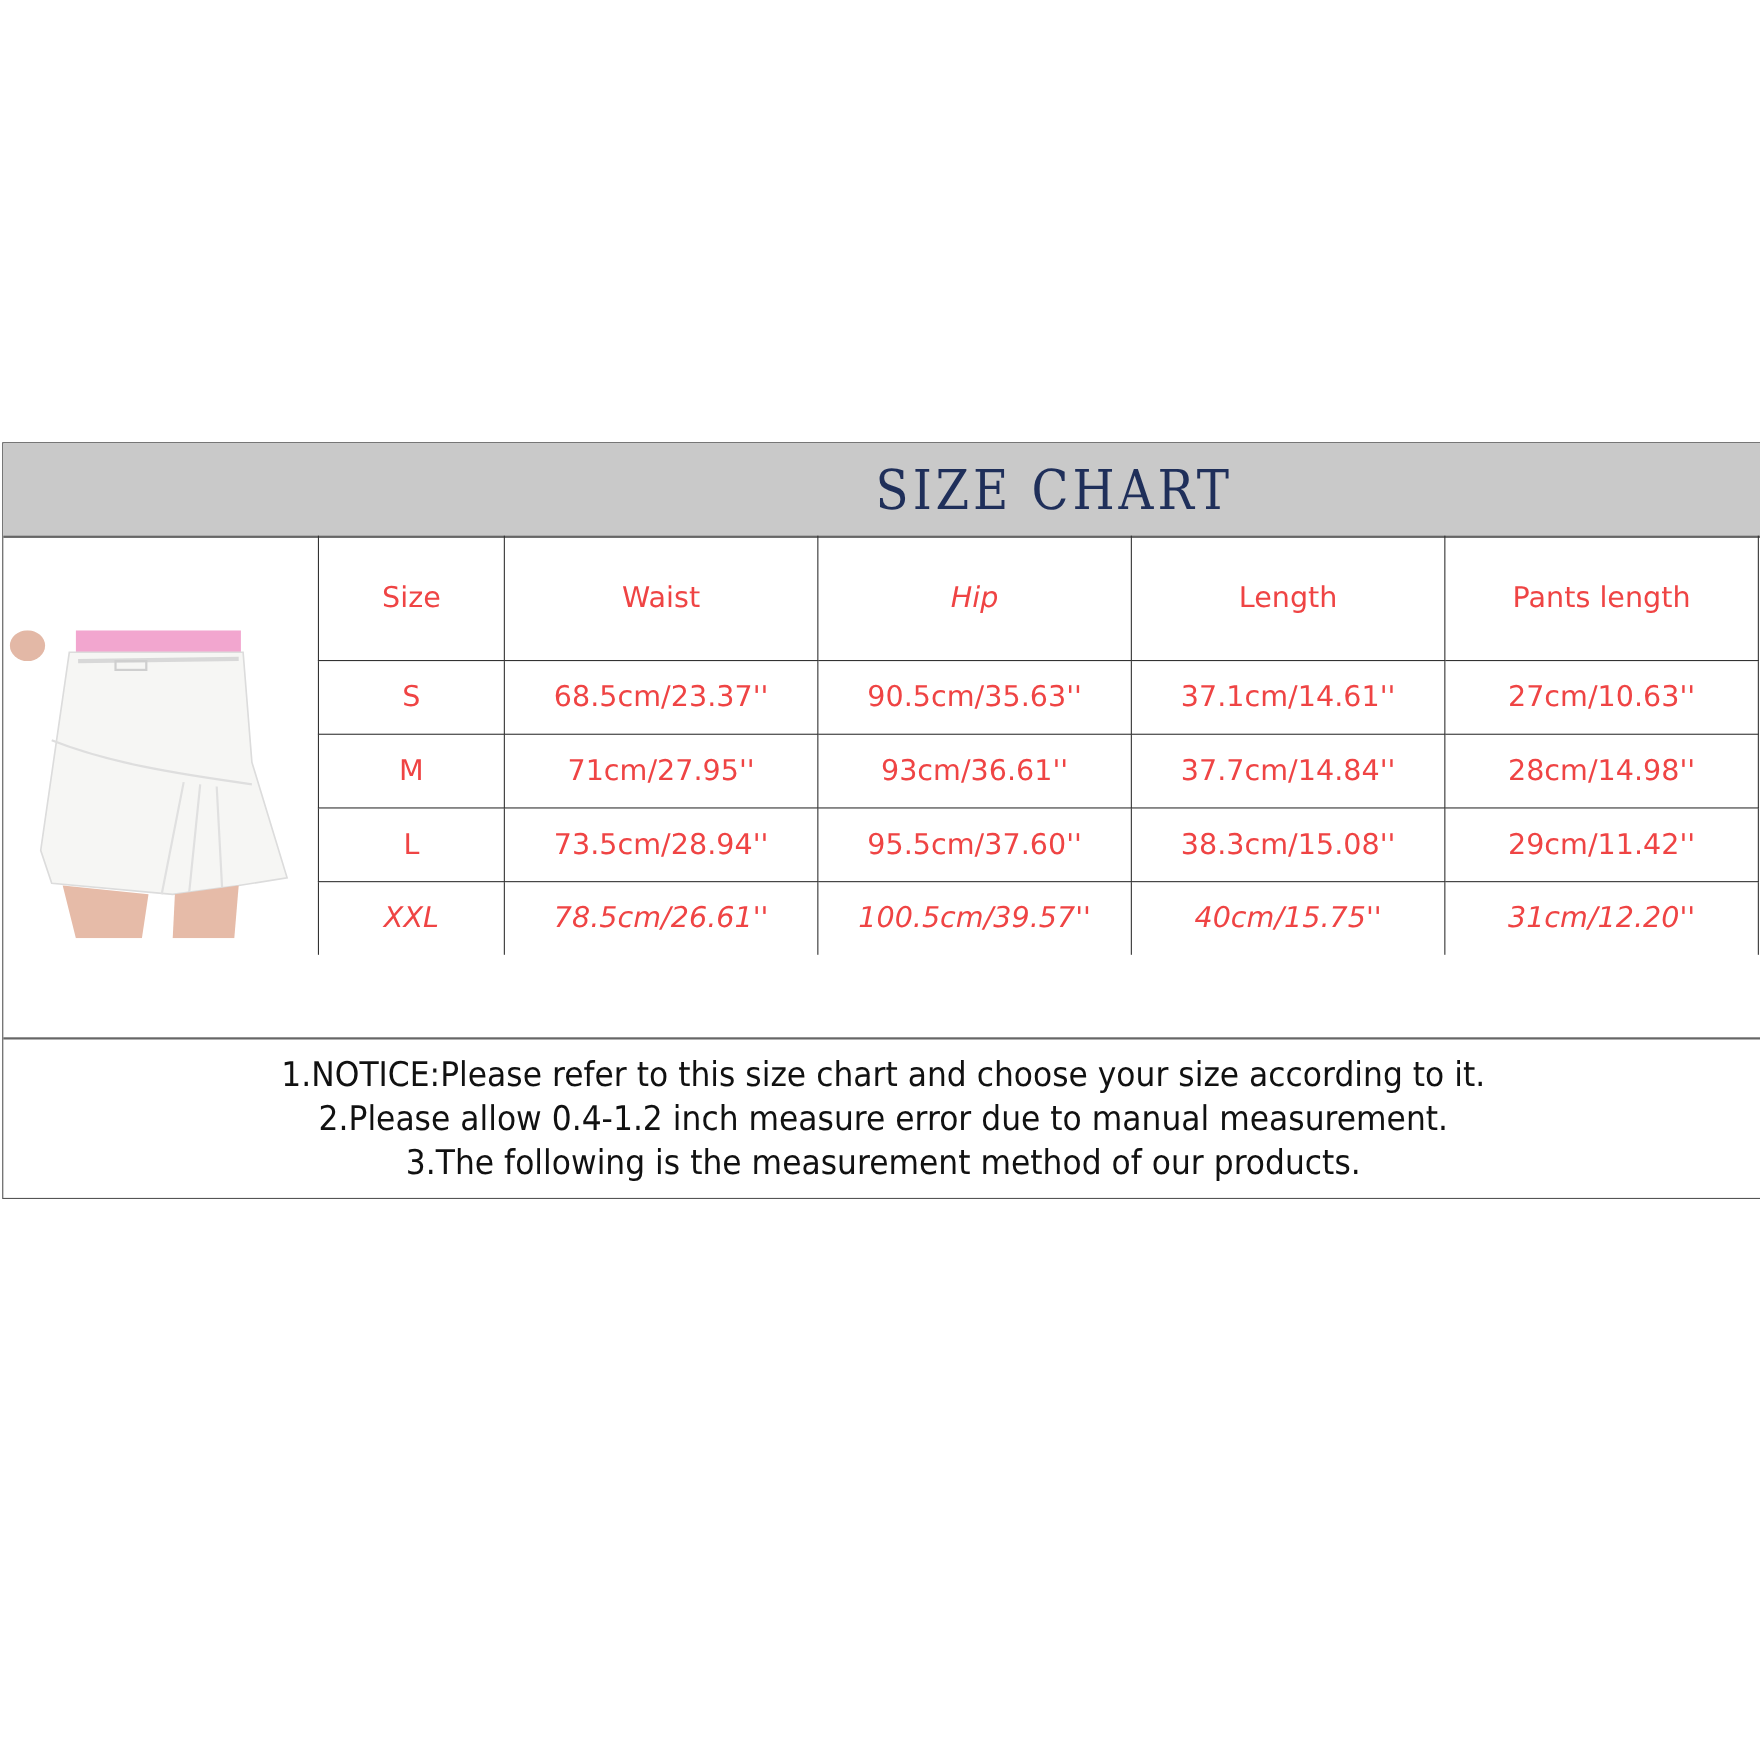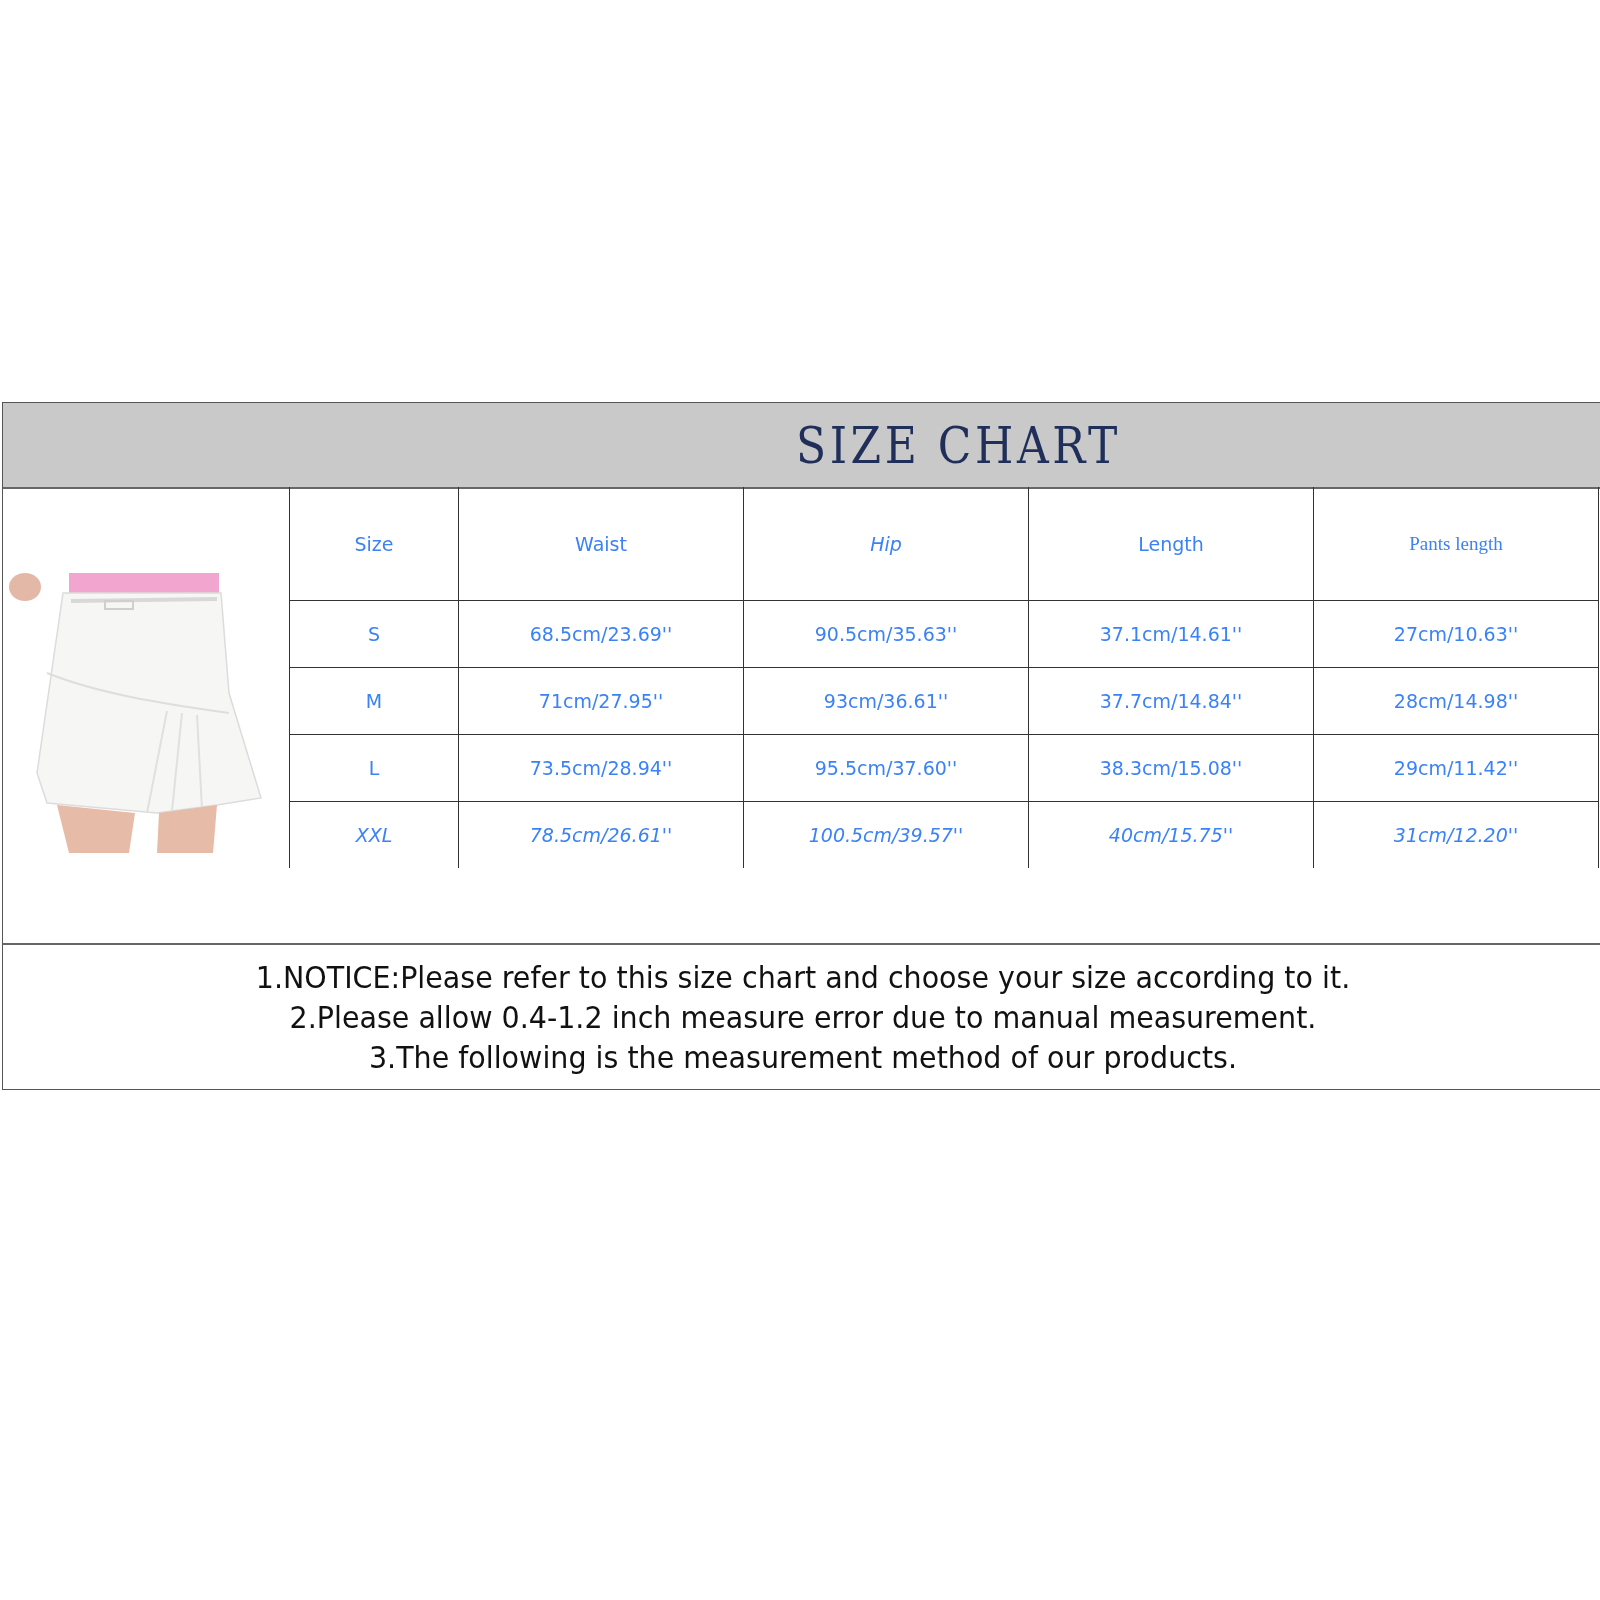--- a/index.html
+++ b/index.html
@@ -22,26 +22,26 @@
     transform: scaleX(0.88); transform-origin: left top;
   }
   .product-image {
     position: absolute; left: 4px; top: 170px; width: 262px; height: 280px;
   }
   table.size-table {
     position: absolute; left: 286px; top: 84px; border-collapse: collapse;
   }
   table.size-table td, table.size-table th {
     border: 1.5px solid #333; text-align: center; font-weight: normal;
-    font-size: 19px; color: #3b82f6; padding: 0;
+    font-size: 26px; color: #ef4444; padding: 0;
   }
   table.size-table tr.head th { height: 113px; border-top: none; }
   table.size-table tr.row td { height: 66px; }
   table.size-table tr.row:last-child td { border-bottom: none; font-style: italic; }
-  .c0 { width: 168px; } .c1 { width: 284px; margin-top: 28px; } .c2 { width: 284px; font-style: italic; } .c3 { width: 284px; } .c4 { width: 284px; font-family: Liberation Serif, serif; }
+  .c0 { width: 168px; } .c1 { width: 284px; margin-top: 28px; } .c2 { width: 284px; font-style: italic; } .c3 { width: 284px; } .c4 { width: 284px; }
   .divider {
     position: absolute; left: 0; right: 0; top: 540px; height: 0; border-top: 2px solid #666;
   }
   .notes {
     position: absolute; left: 0; width: 1600px; top: 554px; text-align: center;
     font-size: 31px; line-height: 40px; color: #111;
     transform: scaleX(0.92); transform-origin: 800px 0;
   }
 </style>
 </head>
@@ -68,21 +68,21 @@
     <tbody>
         <tr class="head">
       <th class="c0">Size</th>
       <th class="c1">Waist</th>
       <th class="c2">Hip</th>
       <th class="c3">Length</th>
       <th class="c4">Pants length</th>
     </tr>
     <tr class="row">
       <td>S</td>
-      <td>68.5cm/23.69''</td>
+      <td>68.5cm/23.37''</td>
       <td>90.5cm/35.63''</td>
       <td>37.1cm/14.61''</td>
       <td>27cm/10.63''</td>
     </tr>
     <tr class="row">
       <td>M</td>
       <td>71cm/27.95''</td>
       <td>93cm/36.61''</td>
       <td>37.7cm/14.84''</td>
       <td>28cm/14.98''</td>

